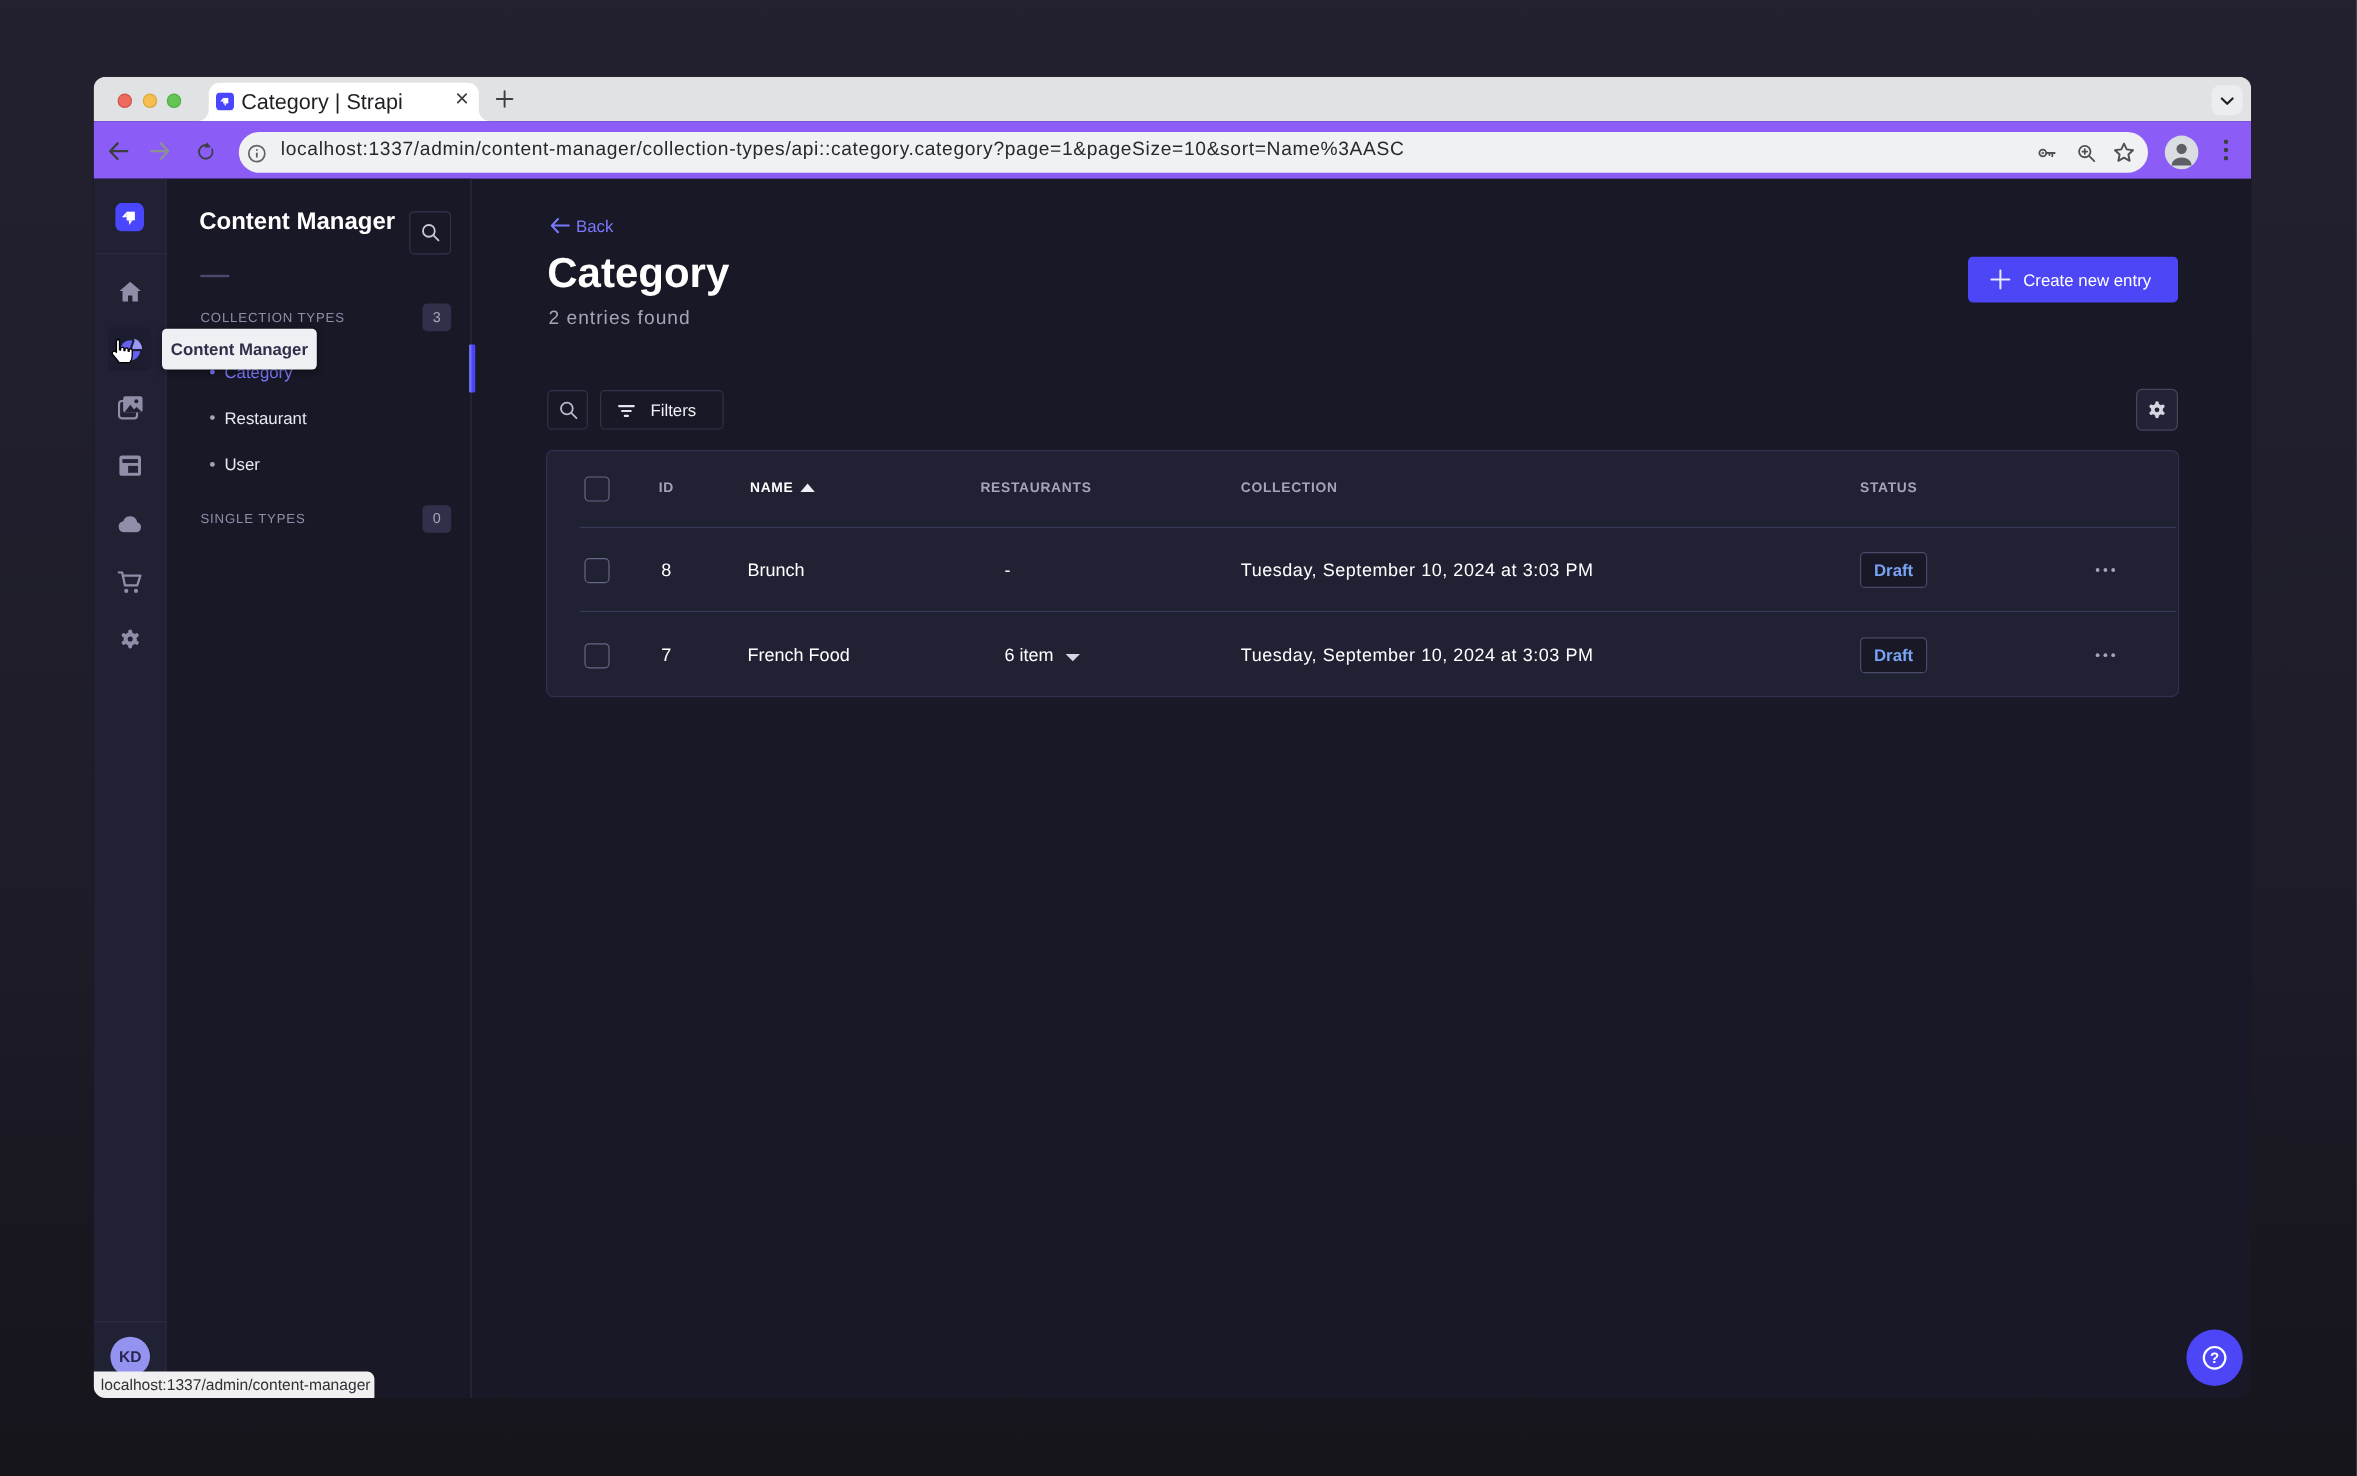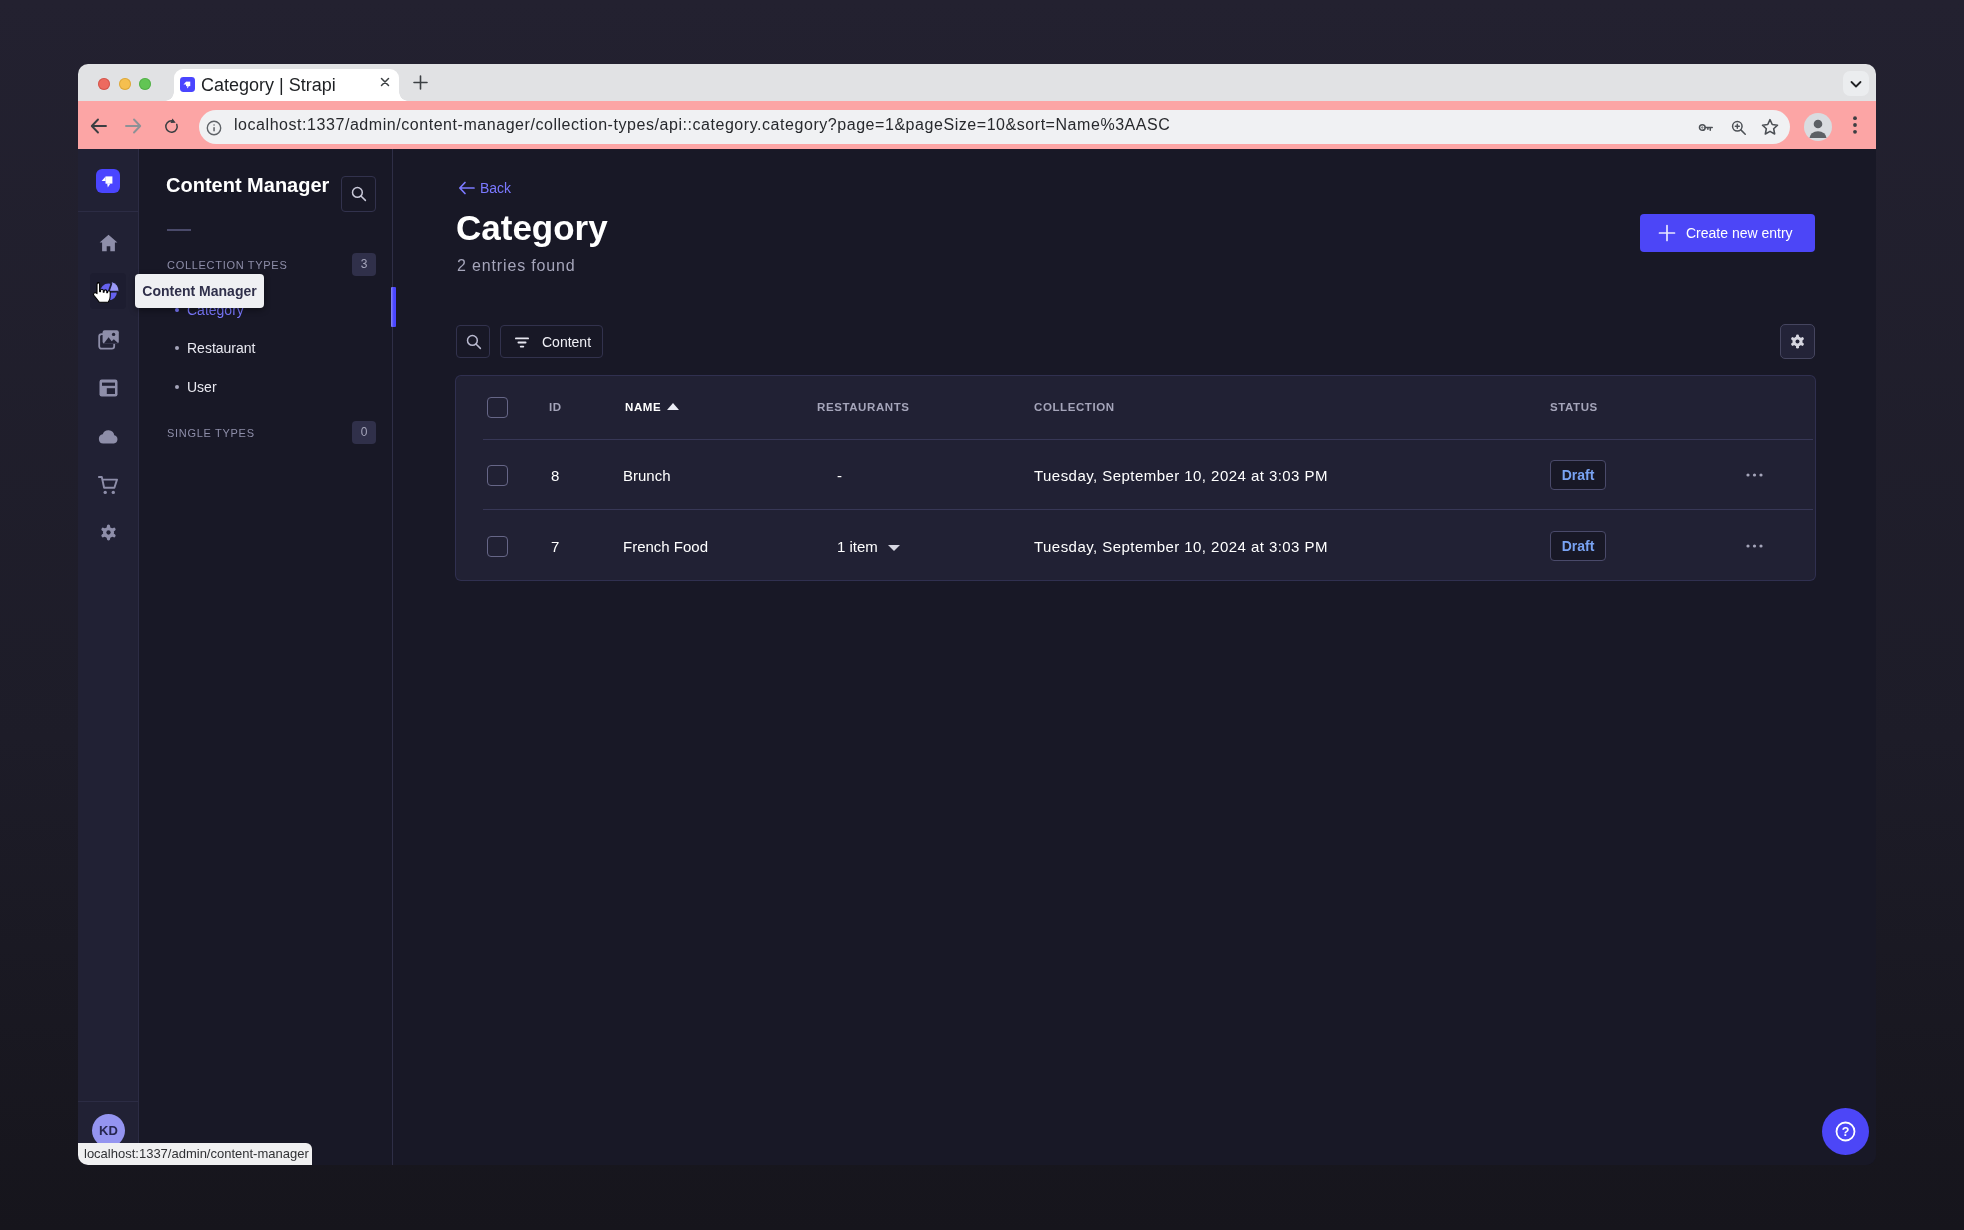--- a/index.html
+++ b/index.html
@@ -5,21 +5,21 @@
   * { margin:0; padding:0; box-sizing:border-box; }
   html,body { width:1964px; height:1230px; overflow:hidden; }
   body { font-family:"Liberation Sans", sans-serif; background:linear-gradient(180deg,#232130 0%,#1d1c28 60%,#16151c 100%); position:relative; }
   .abs { position:absolute; }
   .win { left:78px; top:64px; width:1798px; height:1101px; border-radius:10px; overflow:hidden; background:#181826; }
   
   .tabstrip { left:0; top:0; width:1798px; height:37px; background:#e1e2e4; }
   .light { width:12px; height:12px; border-radius:50%; top:78px; }
   .tab { left:96px; top:5px; width:225px; height:32px; background:#fff; border-radius:9px 9px 0 0; }
   .tabfoot { width:9px; height:9px; top:28px; }
-  .toolbar { left:0; top:37px; width:1798px; height:48px; background:#fca5a5; }
+  .toolbar { left:0; top:37px; width:1798px; height:48px; background:#8b5cf6; }
   .urlpill { left:121px; top:9px; width:1591px; height:34px; border-radius:17px; background:#f0f1f3; }
   .urltext { left:156px; top:15px; font-size:16px; color:#27292d; letter-spacing:0.55px; white-space:nowrap; }
   
   .app { left:0; top:85px; width:1798px; height:1016px; background:#181826; }
   .rail { left:0; top:0; width:61px; height:1016px; background:#212134; border-right:1px solid #2c2c44; }
   .subnav { left:61px; top:0; width:254px; height:1016px; background:#181826; border-right:1px solid #2e2e46; }
   svg { display:block; }
   .badge { width:24px; height:23px; border-radius:4px; background:#30304a; color:#a5a5ba; font-size:12px; text-align:center; line-height:23px; }
   .sechead { font-size:11px; font-weight:normal; color:#8e8ea9; letter-spacing:0.7px; }
   .navitem { font-size:14px; color:#e9e9f1; }
@@ -257,21 +257,21 @@
             <circle cx="6.4" cy="6.4" r="4.9"></circle>
             <path d="M10.2 10.2 L14.4 14.4" stroke-linecap="round"></path>
           </svg>
       </div>
       <div class="abs obtn" style="left:106px; top:176px; width:103px; height:33px;">
         <svg width="16" height="12" viewBox="0 0 16 12" style="position:absolute; left:13px; top:11px;">
             <rect x="1" y="0.5" width="14" height="1.8" rx="0.9" fill="#e6e6f0"></rect>
             <rect x="3.5" y="4.6" width="9" height="1.8" rx="0.9" fill="#e6e6f0"></rect>
             <rect x="5.8" y="8.7" width="4.4" height="1.8" rx="0.9" fill="#e6e6f0"></rect>
           </svg>
-        <div class="abs" style="left:41px; top:8px; font-size:14px; font-weight:500; color:#f0f0f6;">Content</div>
+        <div class="abs" style="left:41px; top:8px; font-size:14px; font-weight:500; color:#f0f0f6;">Filters</div>
       </div>
       <div class="abs" style="left:1386px; top:175px; width:35px; height:35px; background:#232338; border:1px solid #45455f; border-radius:5px;">
         <svg width="17" height="17" viewBox="0 0 24 24" style="margin:8px 0 0 8px;">
             <g fill="#d6d6e0">
               <circle cx="12" cy="12" r="7"></circle>
               <g>
                 <rect x="9.9" y="2" width="4.2" height="5.2" rx="2"></rect>
                 <rect x="9.9" y="2" width="4.2" height="5.2" rx="2" transform="rotate(60 12 12)"></rect>
                 <rect x="9.9" y="2" width="4.2" height="5.2" rx="2" transform="rotate(120 12 12)"></rect>
                 <rect x="9.9" y="2" width="4.2" height="5.2" rx="2" transform="rotate(180 12 12)"></rect>
@@ -302,21 +302,21 @@
           <svg width="17" height="4" viewBox="0 0 17 4">
               <circle cx="2" cy="2" r="1.6" fill="#a5a5ba"></circle>
               <circle cx="8.5" cy="2" r="1.6" fill="#a5a5ba"></circle>
               <circle cx="15" cy="2" r="1.6" fill="#a5a5ba"></circle>
             </svg>
         </div>
         <div class="abs" style="left:27px; top:133px; width:1330px; height:1px; background:#373756;"></div>
         <div class="abs cbx" style="left:31px; top:160px;"></div>
         <div class="abs cell" style="left:95px; top:162px;">7</div>
         <div class="abs cell" style="left:167px; top:162px;">French Food</div>
-        <div class="abs cell" style="left:381px; top:162px;">1 item</div>
+        <div class="abs cell" style="left:381px; top:162px;">6 item</div>
         <div class="abs" style="left:432px; top:169px; width:0; height:0; border-left:6px solid transparent; border-right:6px solid transparent; border-top:6.5px solid #d6d6e2;"></div>
         <div class="abs cell" style="left:578px; top:162px; letter-spacing:0.45px;">Tuesday, September 10, 2024 at 3:03 PM</div>
         <div class="abs draft" style="left:1094px; top:155px;">Draft</div>
         <div class="abs" style="left:1290px; top:168px;">
           <svg width="17" height="4" viewBox="0 0 17 4">
               <circle cx="2" cy="2" r="1.6" fill="#a5a5ba"></circle>
               <circle cx="8.5" cy="2" r="1.6" fill="#a5a5ba"></circle>
               <circle cx="15" cy="2" r="1.6" fill="#a5a5ba"></circle>
             </svg>
         </div>

